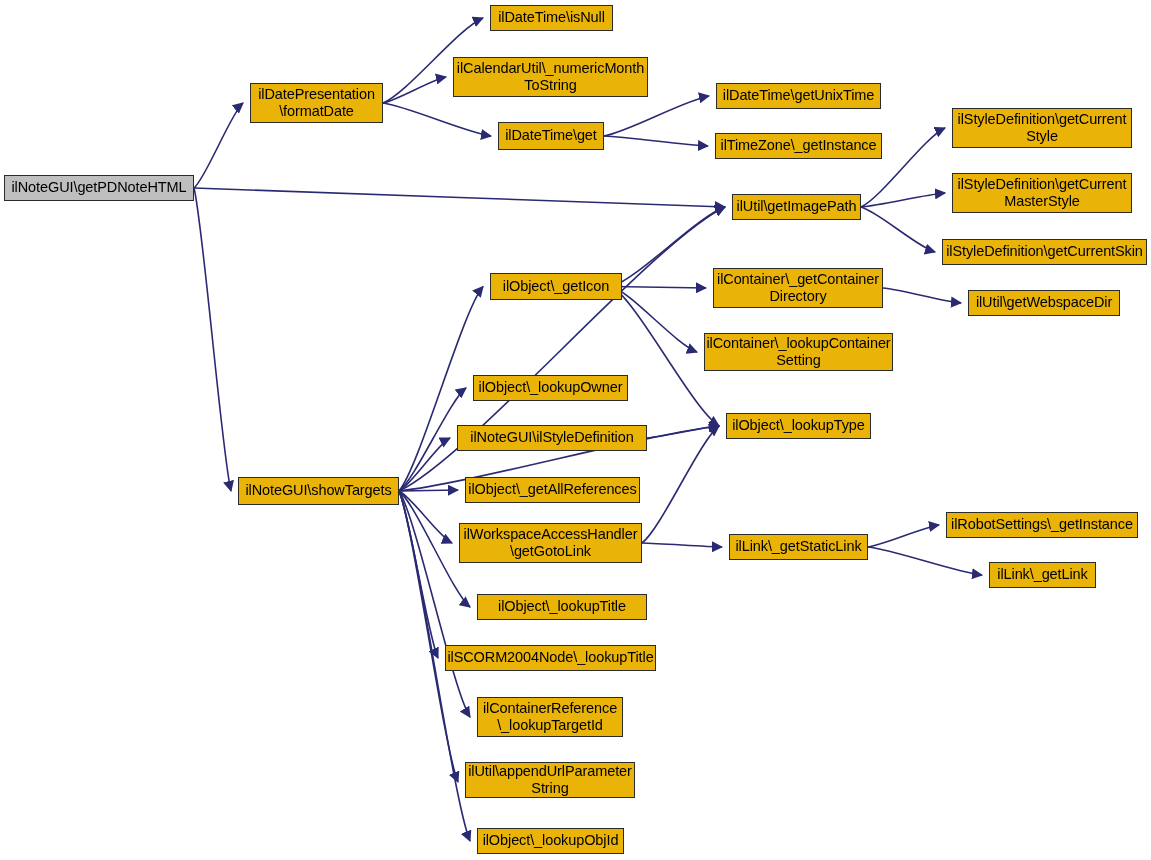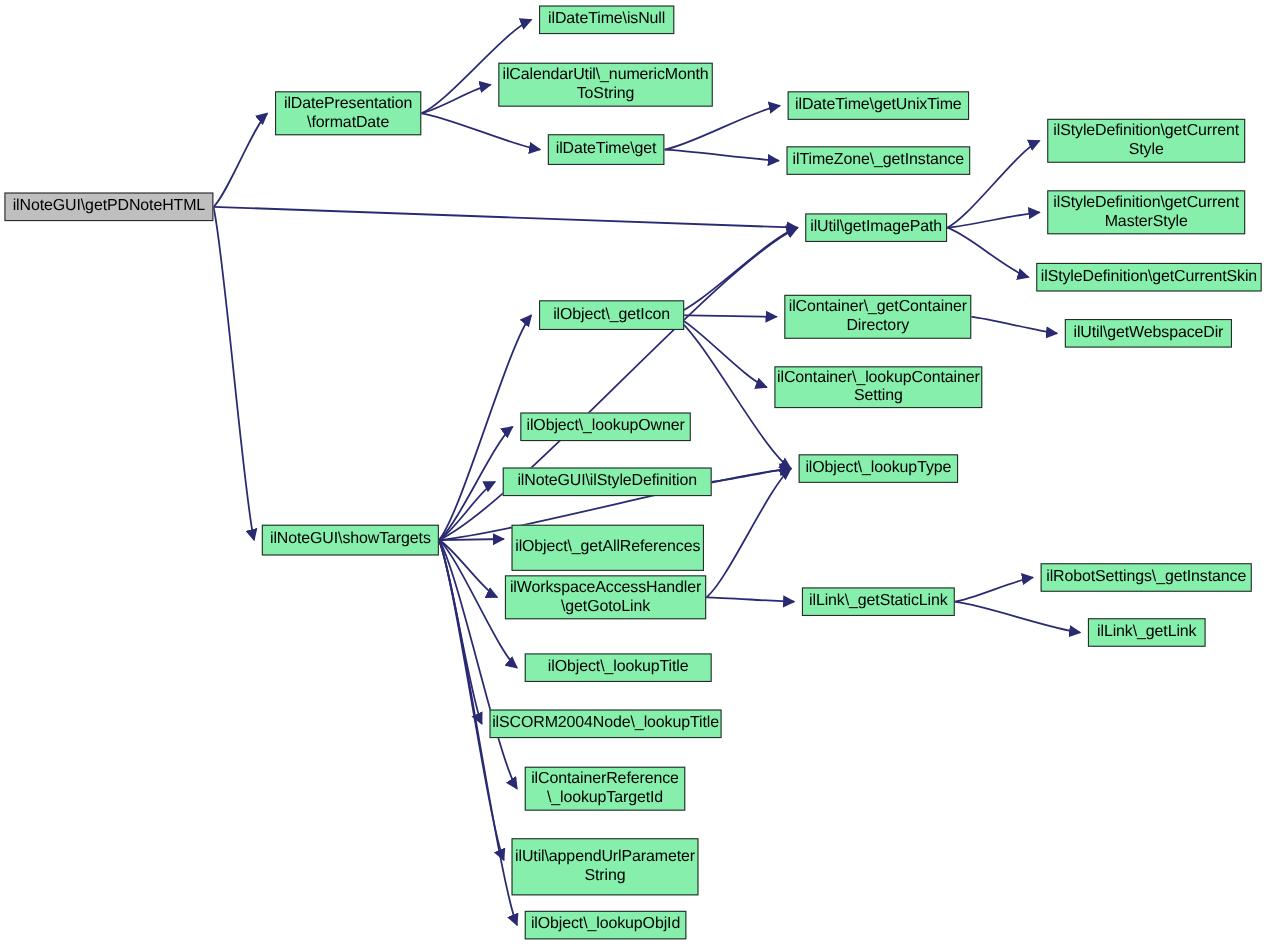--- a/index.html
+++ b/index.html
@@ -22,21 +22,21 @@
     left: 0;
     top: 0;
     width: 1151px;
     height: 860px;
     pointer-events: none;
   }
   .node {
     position: absolute;
     box-sizing: border-box;
     border: 1px solid #2b2b2b;
-    background: #86efac;
+    background: #eab308;
     color: #000000;
     font-size: 14.5px;
     line-height: 1.18;
     display: flex;
     align-items: center;
     justify-content: center;
     text-align: center;
     white-space: pre-line;
     letter-spacing: -0.1px;
     z-index: 2;
@@ -109,27 +109,27 @@
     <div class="node" style="left: 942px; top: 239px; width: 205px; height: 26px;">ilStyleDefinition\getCurrentSkin</div>
     <div class="node" style="left: 490px; top: 273px; width: 132px; height: 27px;">ilObject\_getIcon</div>
     <div class="node" style="left: 713px; top: 268px; width: 170px; height: 40px;">ilContainer\_getContainer
 Directory</div>
     <div class="node" style="left: 968px; top: 290px; width: 152px; height: 26px;">ilUtil\getWebspaceDir</div>
     <div class="node" style="left: 704px; top: 333px; width: 189px; height: 38px;">ilContainer\_lookupContainer
 Setting</div>
     <div class="node" style="left: 473px; top: 375px; width: 155px; height: 26px;">ilObject\_lookupOwner</div>
     <div class="node" style="left: 457px; top: 425px; width: 190px; height: 26px;">ilNoteGUI\ilStyleDefinition</div>
     <div class="node" style="left: 726px; top: 413px; width: 145px; height: 26px;">ilObject\_lookupType</div>
-    <div class="node" style="left: 465px; top: 477px; width: 175px; height: 42px;">ilObject\_getAllReferences</div>
+    <div class="node" style="left: 465px; top: 477px; width: 175px; height: 26px;">ilObject\_getAllReferences</div>
     <div class="node" style="left: 238px; top: 477px; width: 161px; height: 28px;">ilNoteGUI\showTargets</div>
     <div class="node" style="left: 459px; top: 523px; width: 183px; height: 40px;">ilWorkspaceAccessHandler
 \getGotoLink</div>
     <div class="node" style="left: 729px; top: 534px; width: 139px; height: 26px;">ilLink\_getStaticLink</div>
     <div class="node" style="left: 946px; top: 512px; width: 192px; height: 26px;">ilRobotSettings\_getInstance</div>
     <div class="node" style="left: 989px; top: 562px; width: 107px; height: 26px;">ilLink\_getLink</div>
     <div class="node" style="left: 477px; top: 594px; width: 170px; height: 26px;">ilObject\_lookupTitle</div>
     <div class="node" style="left: 445px; top: 645px; width: 211px; height: 26px;">ilSCORM2004Node\_lookupTitle</div>
     <div class="node" style="left: 477px; top: 697px; width: 146px; height: 40px;">ilContainerReference
 \_lookupTargetId</div>
-    <div class="node" style="left: 465px; top: 762px; width: 170px; height: 52px;">ilUtil\appendUrlParameter
+    <div class="node" style="left: 465px; top: 762px; width: 170px; height: 36px;">ilUtil\appendUrlParameter
 String</div>
     <div class="node" style="left: 477px; top: 828px; width: 147px; height: 26px;">ilObject\_lookupObjId</div>
   </div>
 
 </body></html>

